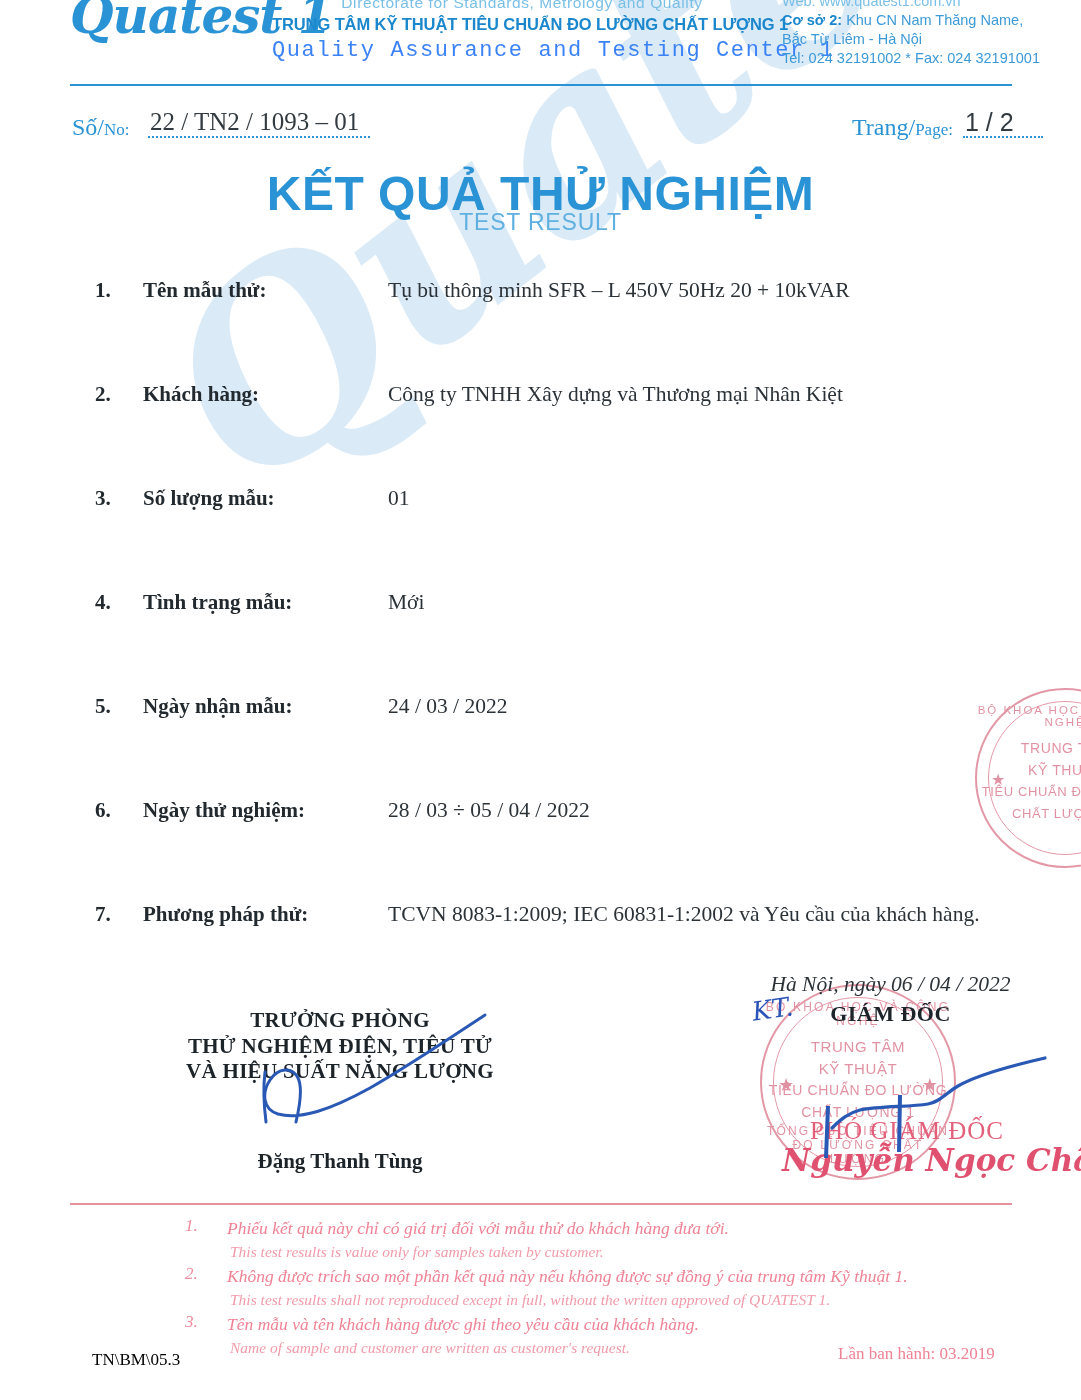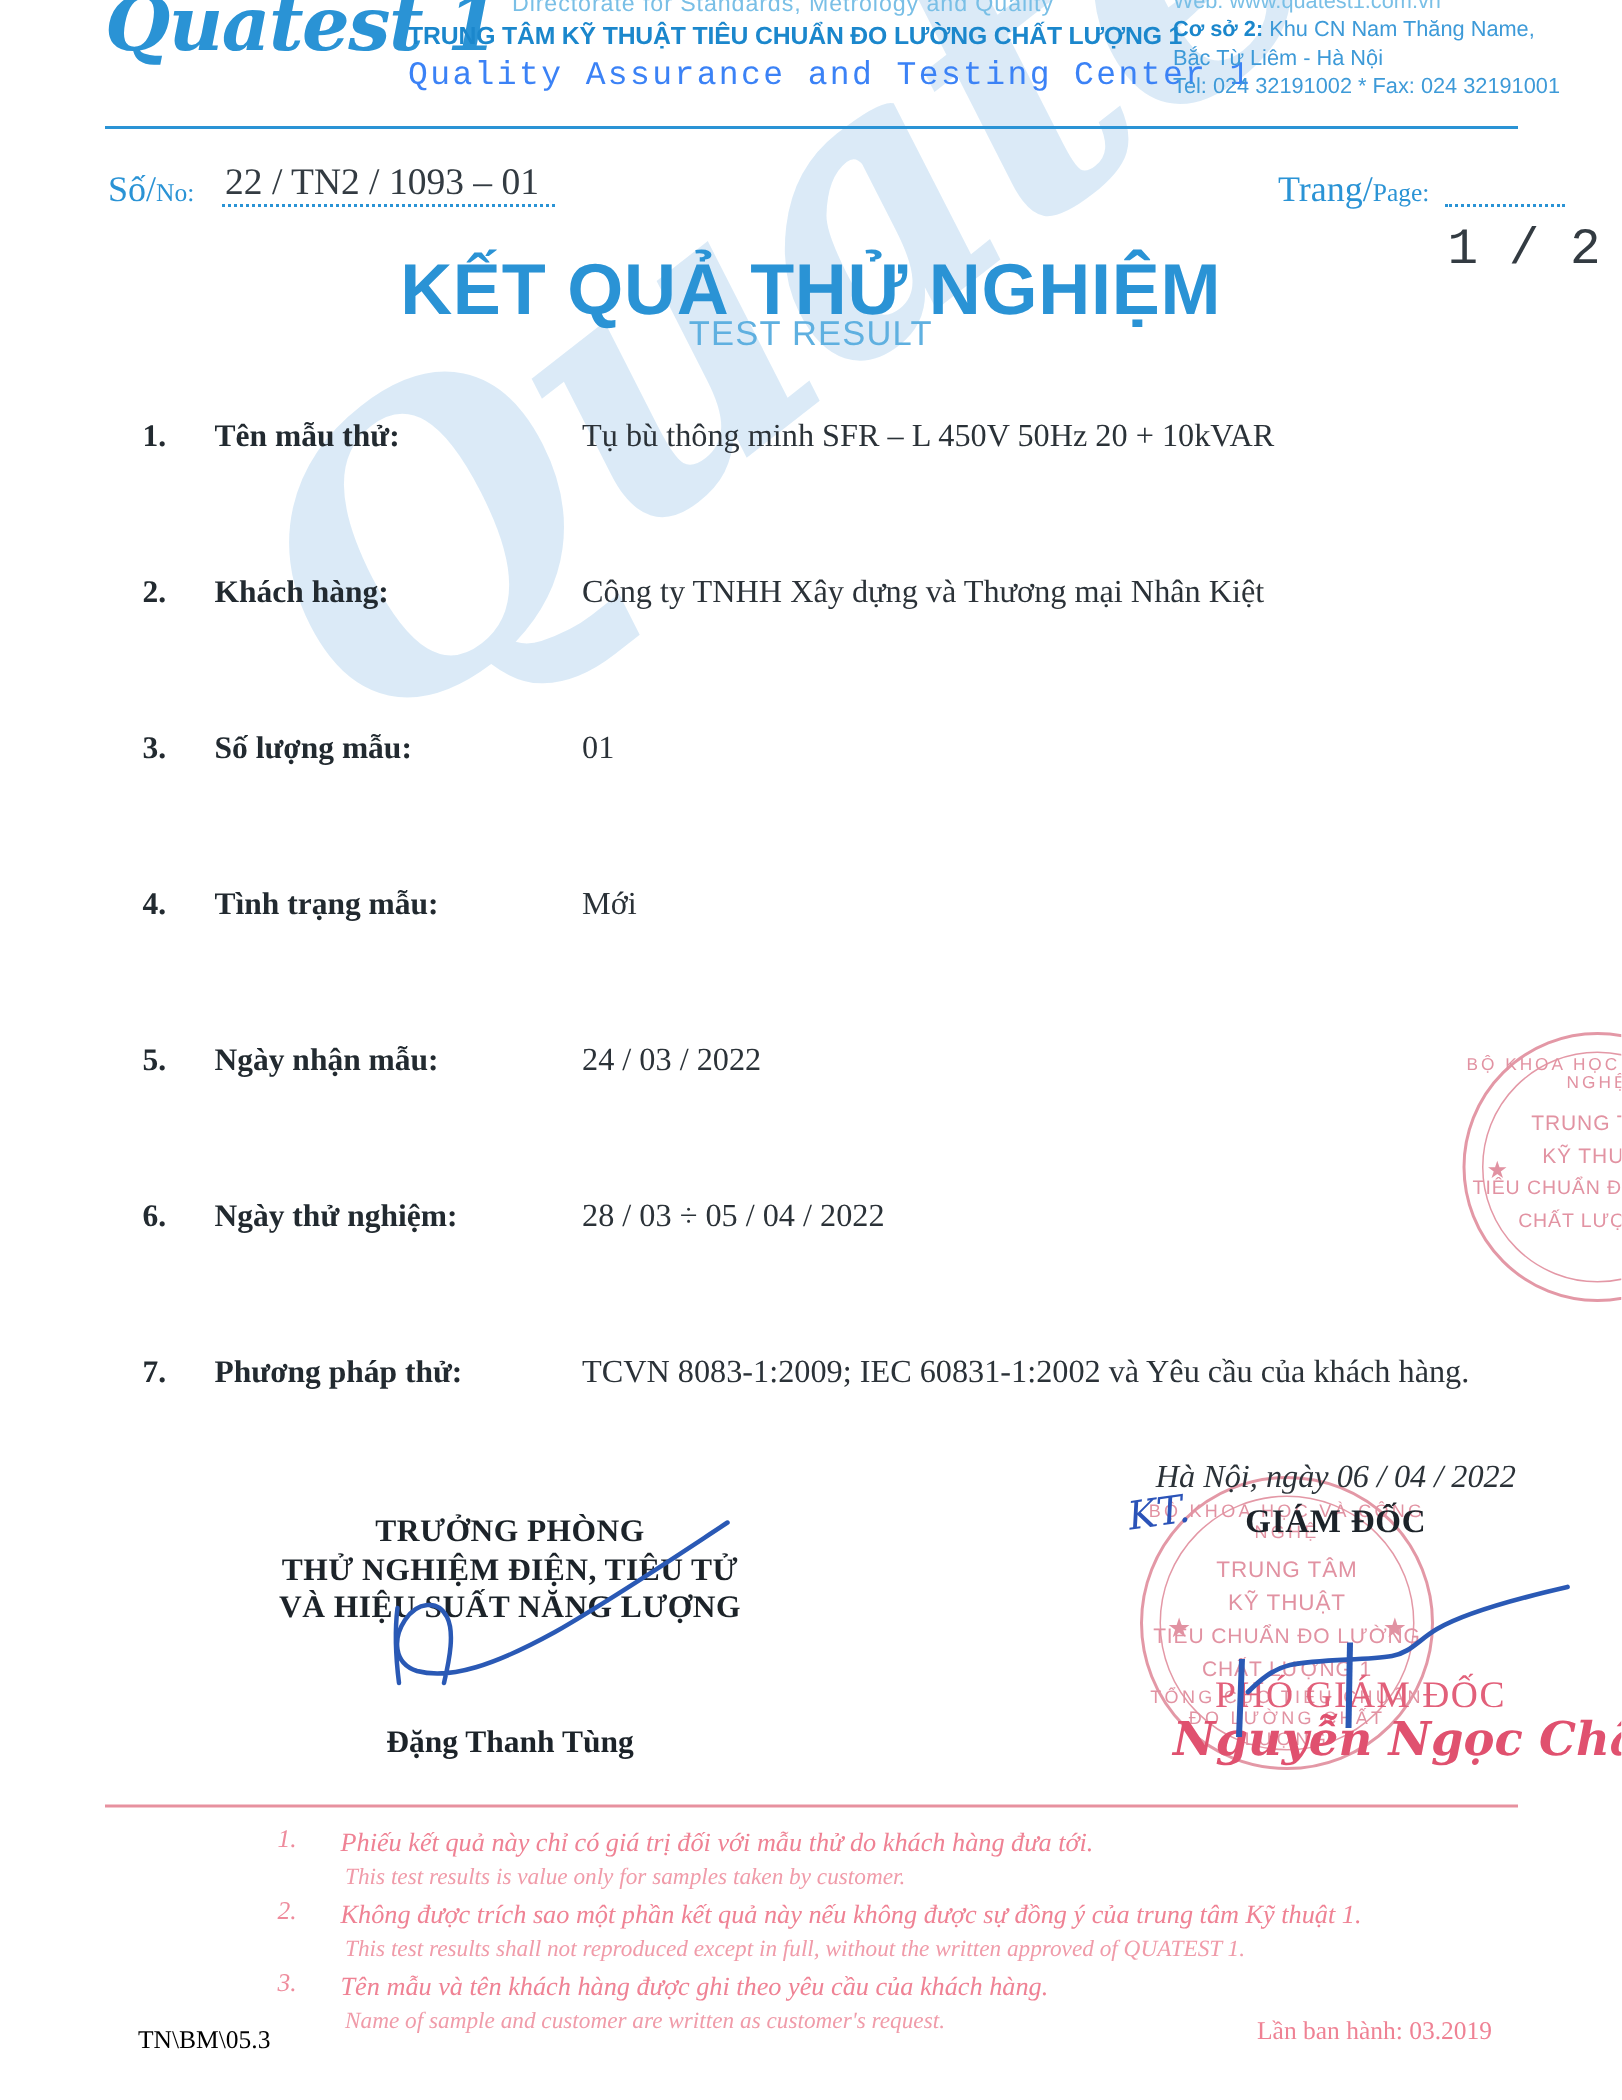--- a/index.html
+++ b/index.html
@@ -100,22 +100,22 @@
     position: absolute; left: 963px; top: 26px; width: 80px;
     border-bottom: 2px dotted #2a93d5;
   }
   .no-value {
     position: absolute; left: 150px; top: -2px;
     font-family: "Liberation Serif", serif;
     font-size: 25px; color: #333b42; white-space: nowrap;
   }
   .page-value {
     position: absolute; left: 965px; top: -2px;
-    font-family: Liberation Mono, monospace;
-    font-size: 34px; color: #333b42; white-space: nowrap; margin-top: 40px;
+    font-family: Liberation Sans, sans-serif;
+    font-size: 25px; color: #333b42; white-space: nowrap;
   }
 
   
   .title-vn {
     position: absolute; left: 0; top: 166px; width: 1081px; text-align: center;
     font-family: "Liberation Sans", sans-serif;
     font-weight: 700; font-size: 48px; letter-spacing: .5px;
     color: #2a93d5; z-index: 4;
   }
   .title-en {

